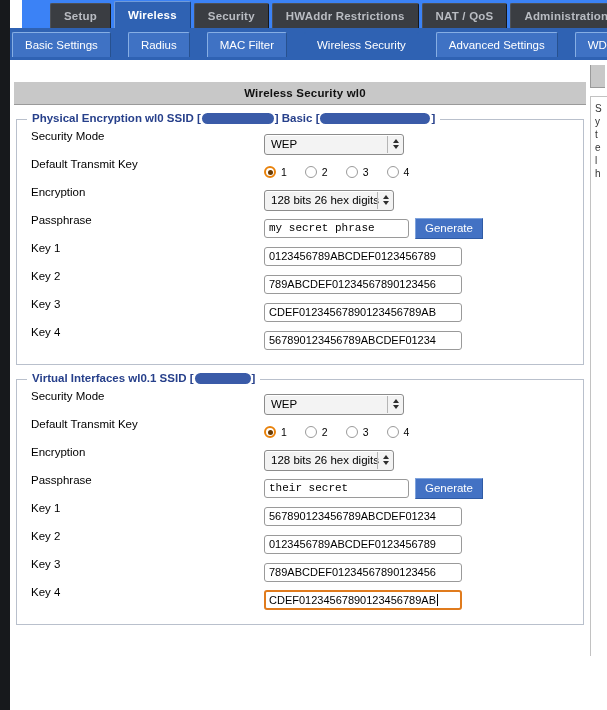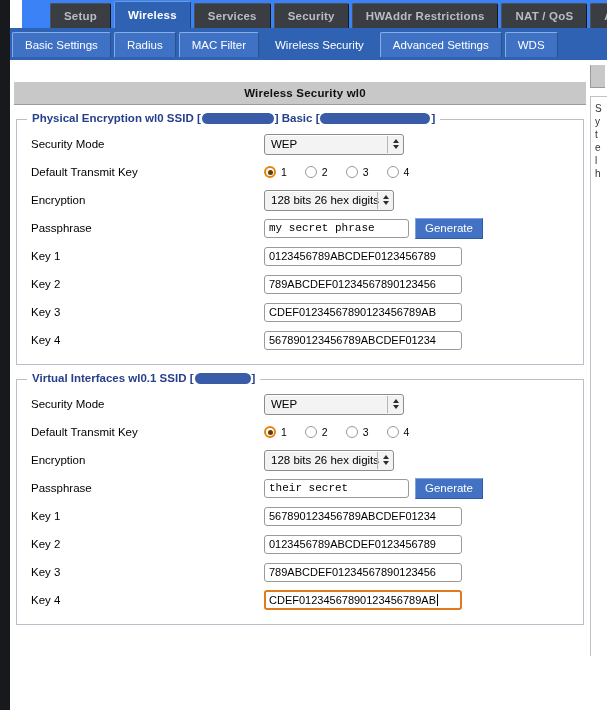--- a/index.html
+++ b/index.html
@@ -83,21 +83,21 @@
     position: absolute;
     left: 12px;
     top: 4px;
     display: flex;
     align-items: flex-start;
   }
   .subtab {
     height: 24px;
     line-height: 24px;
     padding: 0 12px;
-    margin-right: 3px;
+    margin-right: 17px;
     font-size: 11.5px;
     color: #ffffff;
     background: #3f72c4;
     border-top: 1px solid #86aee4;
     border-left: 1px solid #86aee4;
     border-right: 1px solid #27518f;
     border-radius: 2px 2px 0 0;
     white-space: nowrap;
   }
   .subtab.active {
@@ -160,21 +160,20 @@
     margin: 0 1px;
     vertical-align: middle;
   }
   .redact.ssid { width: 72px; }
   .redact.hwaddr { width: 110px; }
   .redact.vssid { width: 56px; }
 
   
   .row {
     display: flex;
-    align-items: center;
     height: 28px;
     padding-left: 14px;
   }
   .row-label {
     width: 200px;
     font-size: 11.5px;
     color: #000000;
   }
   .row-field {
     display: flex;
@@ -333,21 +332,20 @@
     white-space: nowrap;
   }
 </style>
 </head>
 <body>
 
 <div class="topnav">
   <div class="topnav-inner">
     <div class="toptab">Setup</div>
     <div class="toptab active">Wireless</div>
-    <div class="toptab">Services</div>
     <div class="toptab">Security</div>
     <div class="toptab">HWAddr Restrictions</div>
     <div class="toptab">NAT / QoS</div>
     <div class="toptab">Administration</div>
   </div>
 </div>
 
 <div class="subnav">
   <div class="subnav-inner">
     <div class="subtab">Basic Settings</div>

